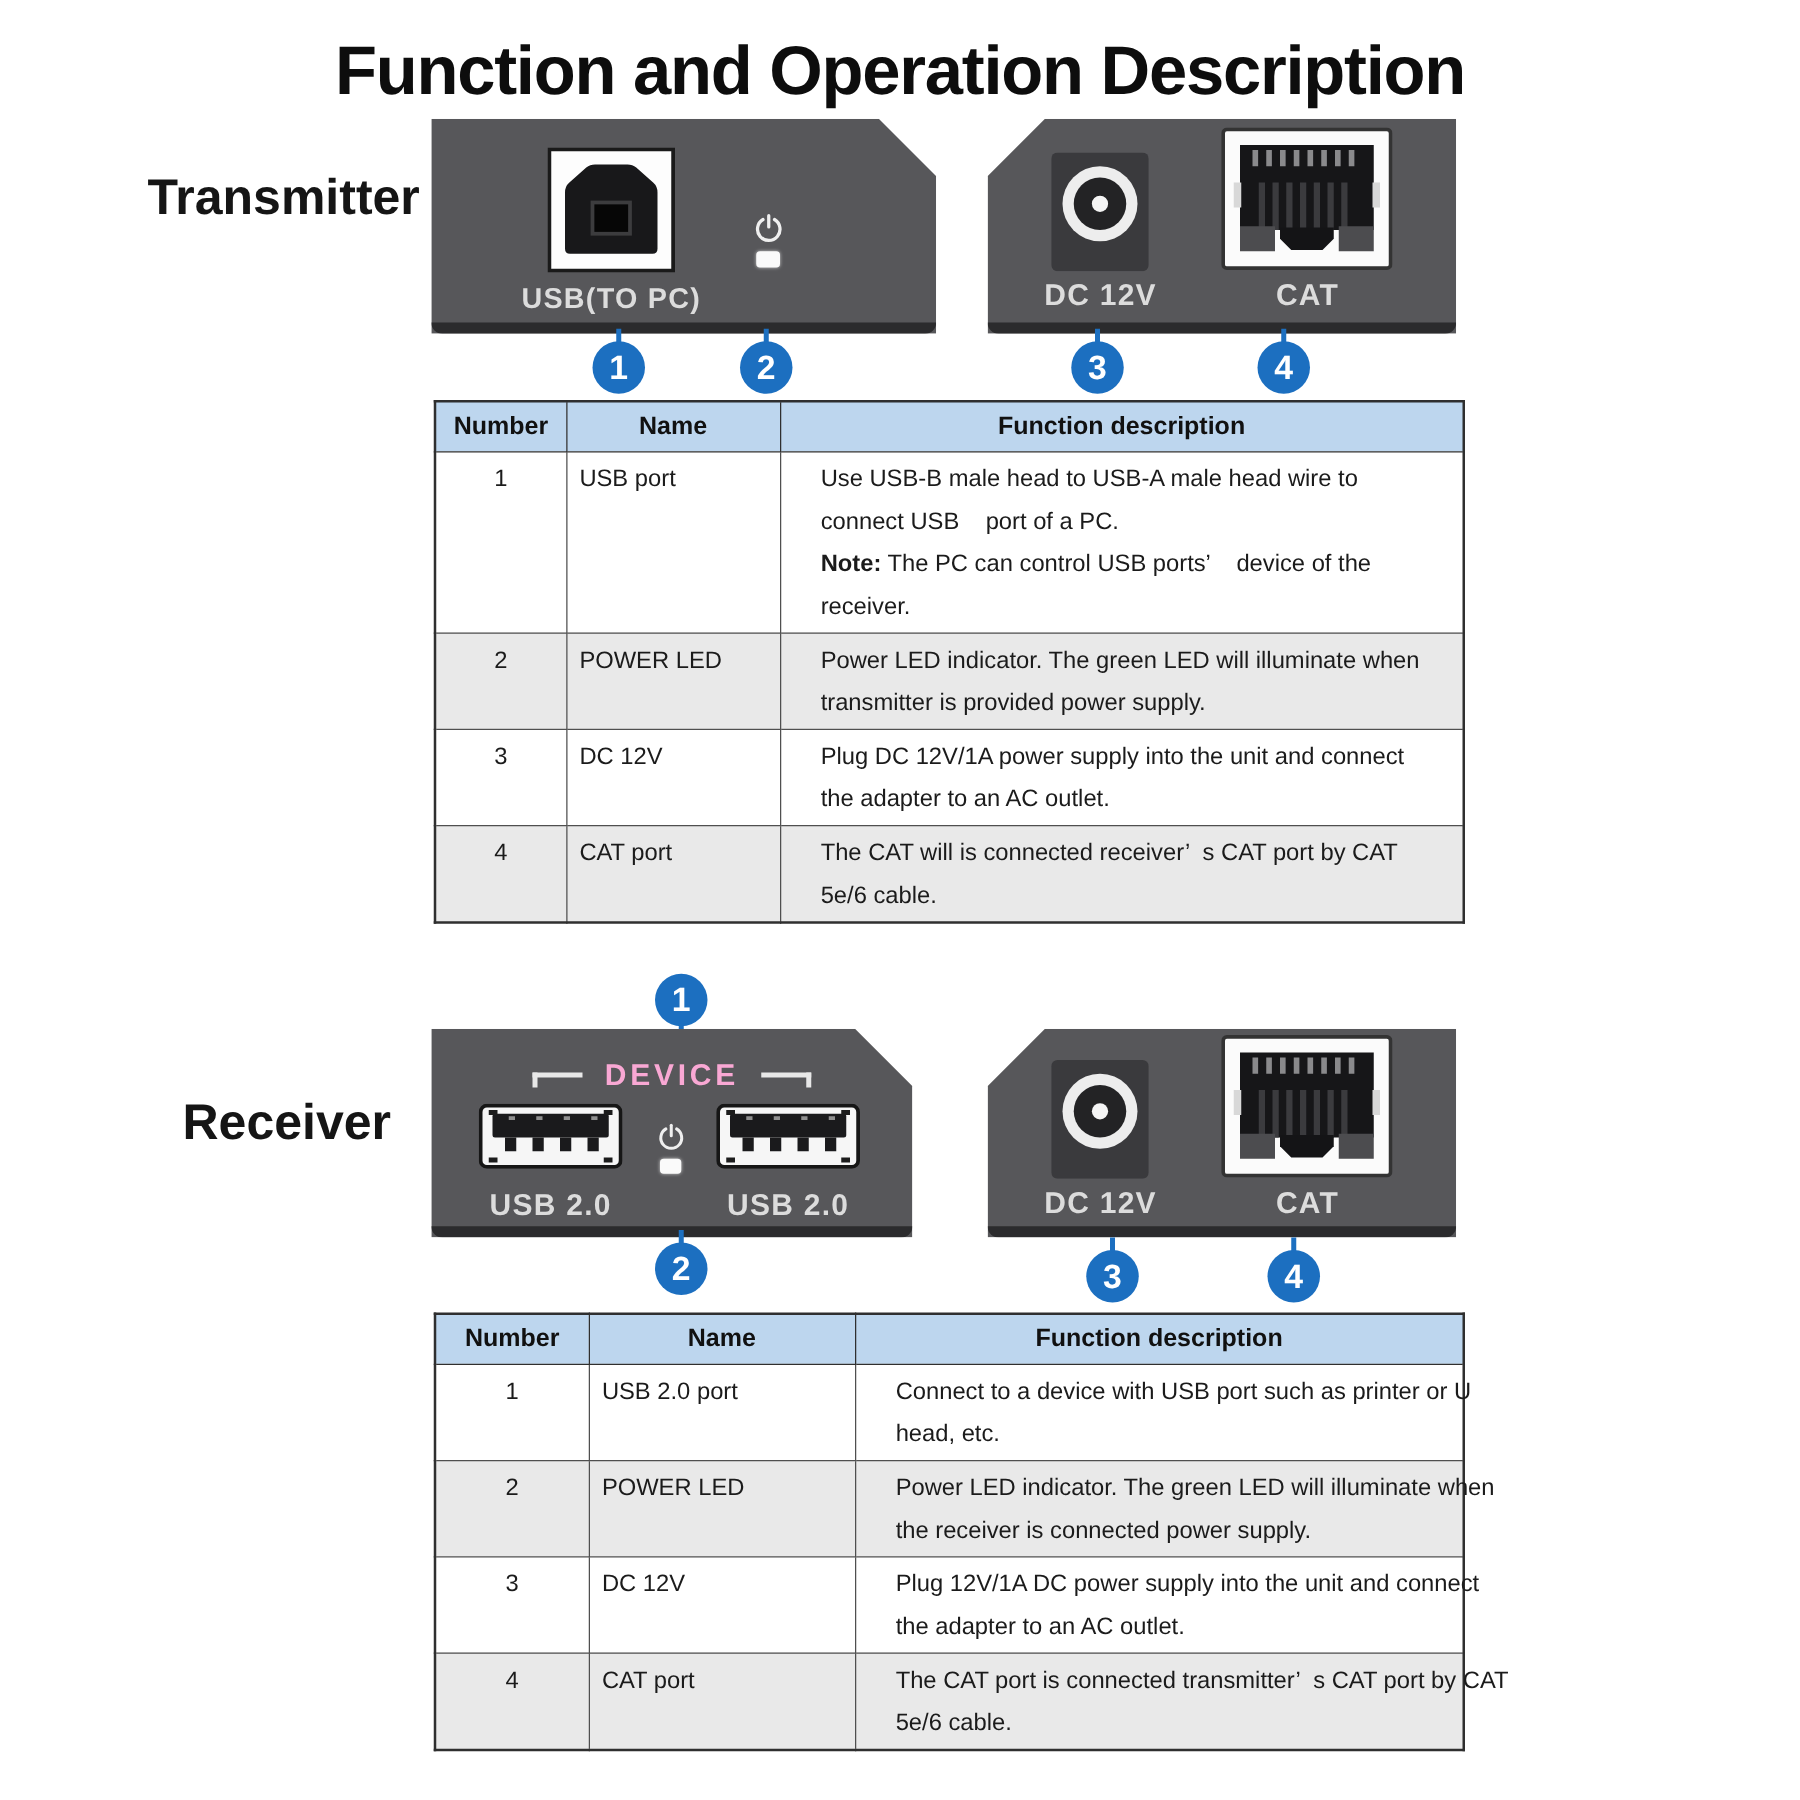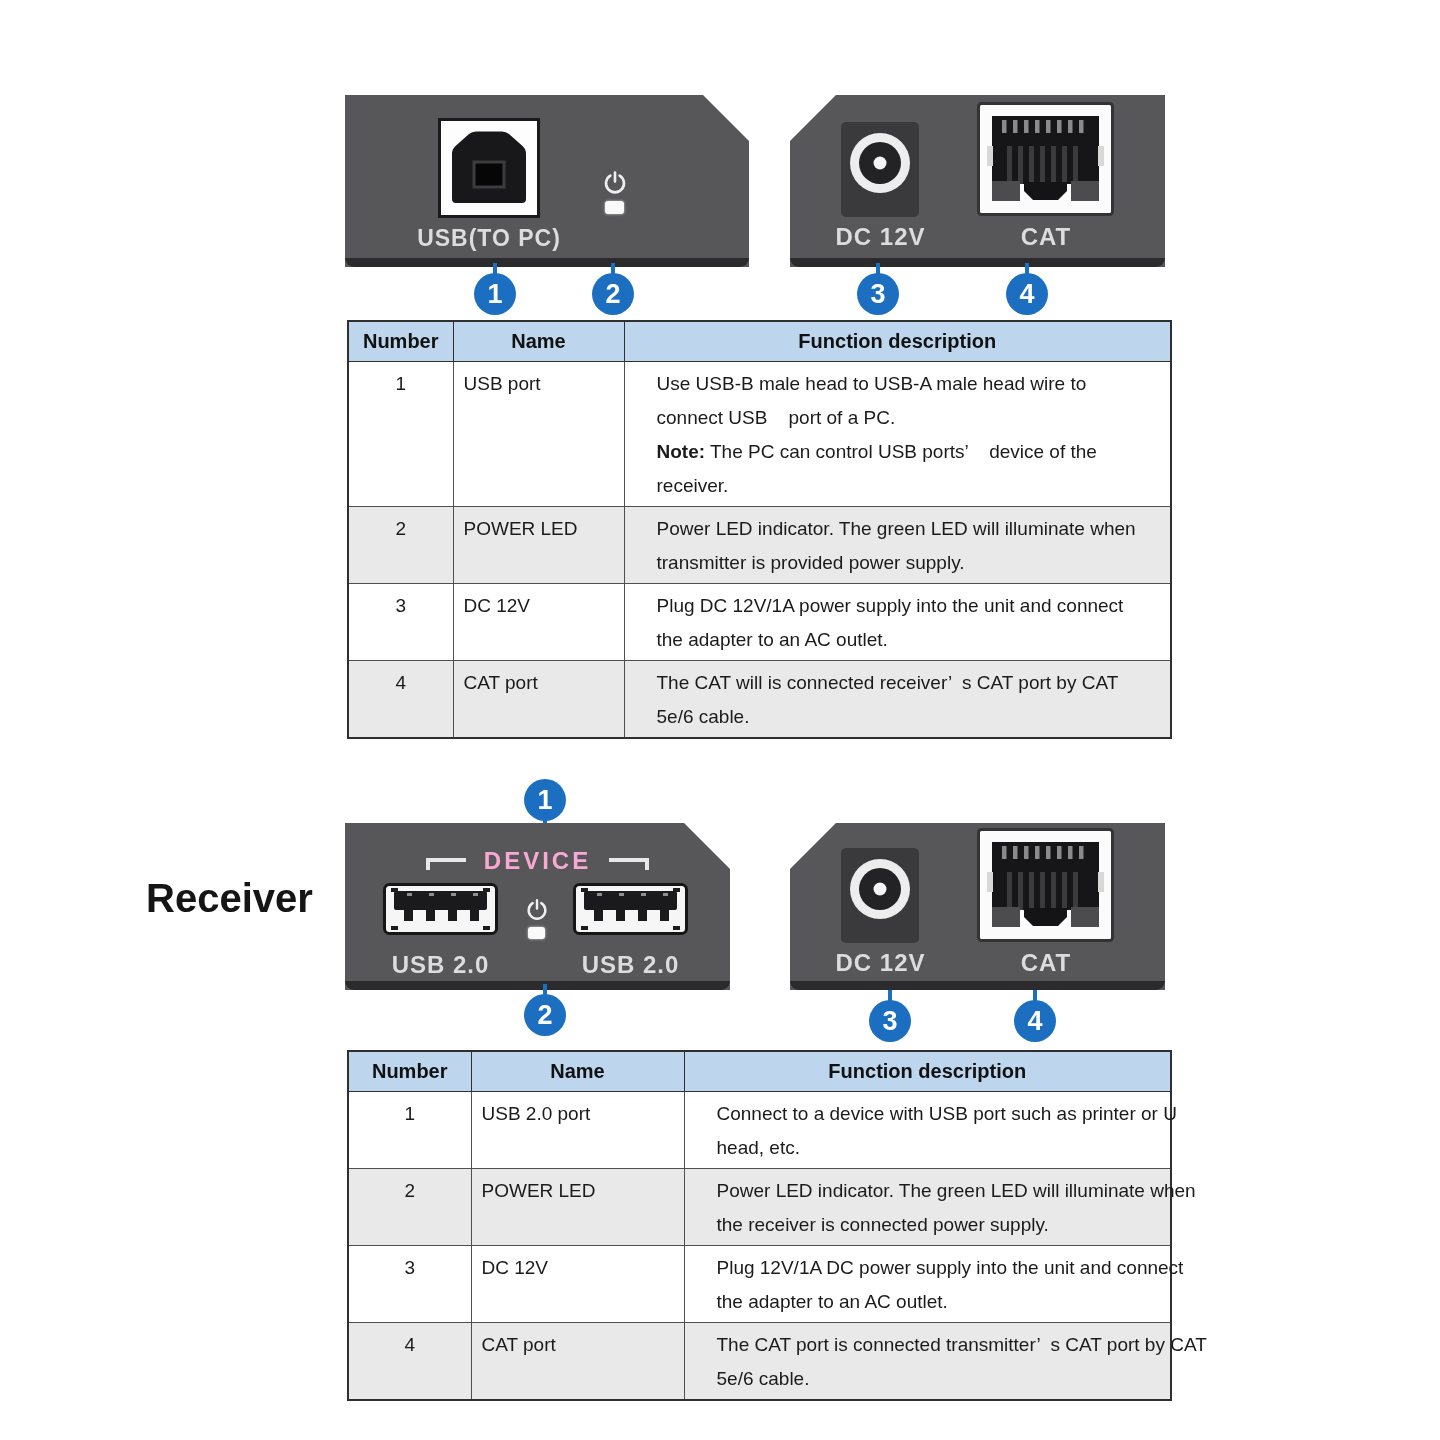--- a/index.html
+++ b/index.html
@@ -73,21 +73,23 @@
   td.name { line-height:34px; }
   .desc-line { line-height:34px; white-space:pre;margin-left:22px; }
   #tx-table { left:347px; top:320px; }
   #rx-table { left:347px; top:1050px; }
 </style>
 </head>
 <body>
 
 <div class="page">
 
-
+  <div class="page-title">Function and Operation Description</div>
+
+  <div class="section-label" id="tx-label">Transmitter</div>
   <div class="section-label" id="rx-label">Receiver</div>
 
   <div class="panel bevel-tr" style="left:345px; top:95px; width:404px; height:172px;">
     <svg class="abs" style="left:93px; top:23px;" width="102" height="100" viewBox="0 0 102 100">
       <rect x="1.5" y="1.5" width="99" height="97" fill="#fdfdfd" stroke="#1a1a1a" stroke-width="3"></rect>
       <path d="M14 36 Q14 31 17.5 28 L31 16 Q34 13.5 38 13.5 L64 13.5 Q68 13.5 71 16 L84.5 28 Q88 31 88 36 L88 81 Q88 85 84 85 L18 85 Q14 85 14 81 Z" fill="#18181a"></path>
       <rect x="36" y="44" width="30" height="25" fill="#060606" stroke="#3c3c3e" stroke-width="3"></rect>
     </svg>
     <div class="device-label" style="left:44px; top:130px; width:200px;">USB(TO PC)</div>
     <svg class="abs" style="left:256px; top:74px;" width="28" height="28" viewBox="0 0 28 28">

